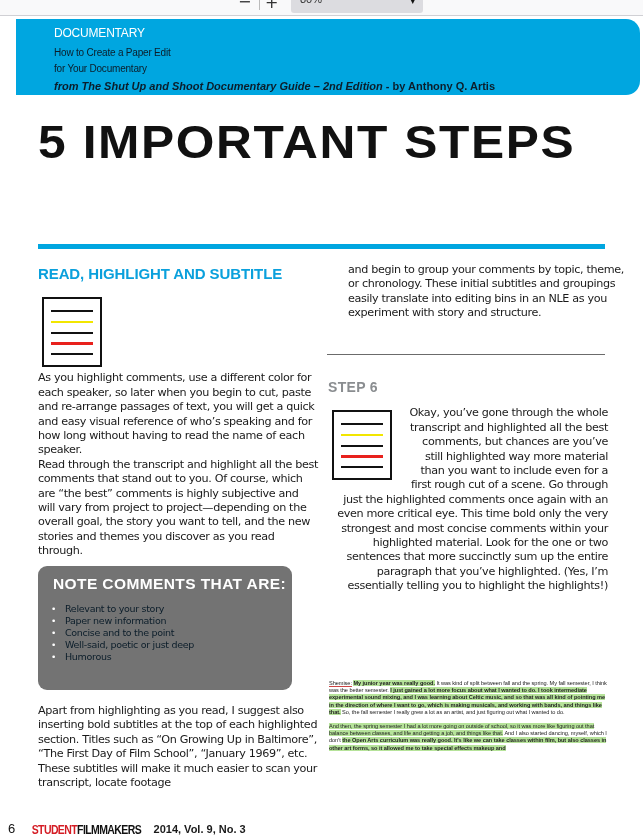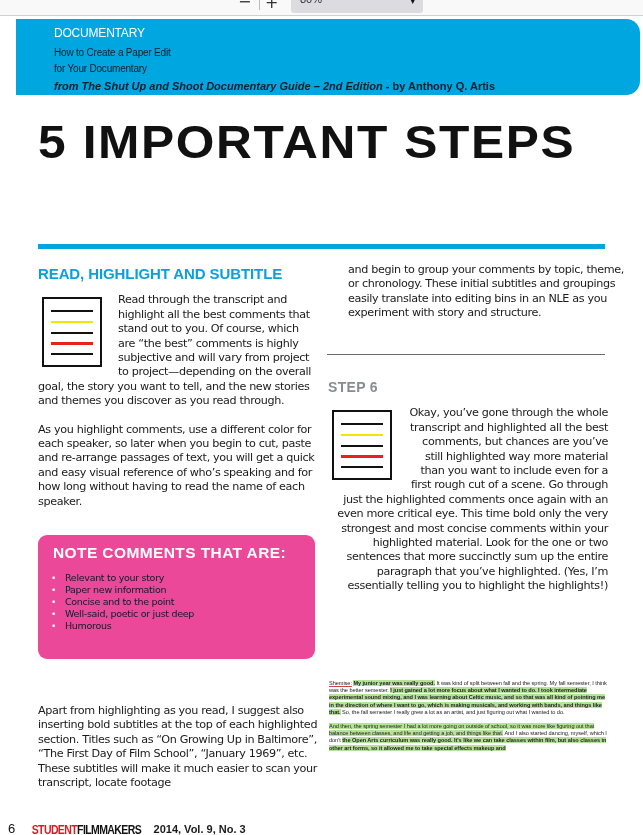--- a/index.html
+++ b/index.html
@@ -28,21 +28,21 @@
 
   
   .col { position: absolute; font-family: "DejaVu Sans", sans-serif; font-size: 11.2px; line-height: 14.4px; color: #1a1a1a; letter-spacing: -0.35px; }
   .step-label { font-family: "Liberation Sans", sans-serif; font-weight: bold; font-size: 14px; color: #8a8d90; letter-spacing: 0.3px; }
   .step-heading { font-family: "Liberation Sans", sans-serif; font-weight: bold; font-size: 15px; color: #0aa0dc; margin-top: 2px; letter-spacing: -0.1px; }
 
   .doc-icon { float: left; width: 60px; height: 70px; border: 2px solid #111; margin: 4px 16px 4px 4px; position: relative; background: #fff; }
   .doc-icon .ln { position: absolute; left: 7px; width: 42px; height: 2px; }
 
   .para { }
-  .notebox { position: absolute; left: 38px; top: 535px; width: 277px; height: 124px; background: #ec4899; border-radius: 9px; }
+  .notebox { position: absolute; left: 38px; top: 566px; width: 254px; height: 124px; background: #737373; border-radius: 9px; }
   .note-title { position: absolute; left: 15px; top: 9px; font-family: "Liberation Sans", sans-serif; font-weight: bold; font-size: 15.5px; color: #ffffff; letter-spacing: 0.4px; white-space: nowrap; }
   .note-list { position: absolute; left: 13px; top: 37px; list-style: none; }
   .note-list li { font-family: "DejaVu Sans", sans-serif; font-size: 9.5px; line-height: 12px; color: #0b1d2a; letter-spacing: -0.3px; white-space: nowrap; }
   .note-list li .b { color: #ffffff; display: inline-block; width: 14px; font-size: 9px; }
 
   .divider { position: absolute; left: 327px; top: 354px; width: 278px; height: 1px; background: #6b6b6b; }
 
   
   .excerpt { position: absolute; left: 329px; top: 680px; width: 278px; font-family: "Liberation Sans", sans-serif; font-size: 5.6px; line-height: 7.2px; color: #222; letter-spacing: -0.05px; }
   .excerpt p { margin-bottom: 7px; }
@@ -85,22 +85,22 @@
 <div class="col" style="left:38px; top:265px; width:280px;">
   <div class="step-heading">READ, HIGHLIGHT AND SUBTITLE</div>
   <div style="margin-top:12px;">
     <div class="doc-icon">
       <div class="ln" style="top:11px; background:#111;"></div>
       <div class="ln" style="top:22px; background:#f2e600;"></div>
       <div class="ln" style="top:33px; background:#111;"></div>
       <div class="ln" style="top:43px; background:#e8211d; height:3px;"></div>
       <div class="ln" style="top:54px; background:#111;"></div>
     </div>
+    <p class="para" style="margin-top:14px; clear:both;">As you highlight comments, use a different color for each speaker, so later when you begin to cut, paste and re-arrange passages of text, you will get a quick and easy visual reference of who’s speaking and for how long without having to read the name of each speaker.</p>
     <p class="para" style="text-indent:0;">Read through the transcript and highlight all the best comments that stand out to you. Of course, which are “the best” comments is highly subjective and will vary from project to project—depending on the overall goal, the story you want to tell, and the new stories and themes you discover as you read through.</p>
-    <p class="para" style="margin-top:14px; clear:both;">As you highlight comments, use a different color for each speaker, so later when you begin to cut, paste and re-arrange passages of text, you will get a quick and easy visual reference of who’s speaking and for how long without having to read the name of each speaker.</p>
   </div>
 </div>
 
 <div class="notebox">
   <div class="note-title">NOTE COMMENTS THAT ARE:</div>
   <ul class="note-list">
     <li><span class="b">•</span><span>Relevant to your story</span></li>
     <li><span class="b">•</span><span>Paper new information</span></li>
     <li><span class="b">•</span><span>Concise and to the point</span></li>
     <li><span class="b">•</span><span>Well-said, poetic or just deep</span></li>

